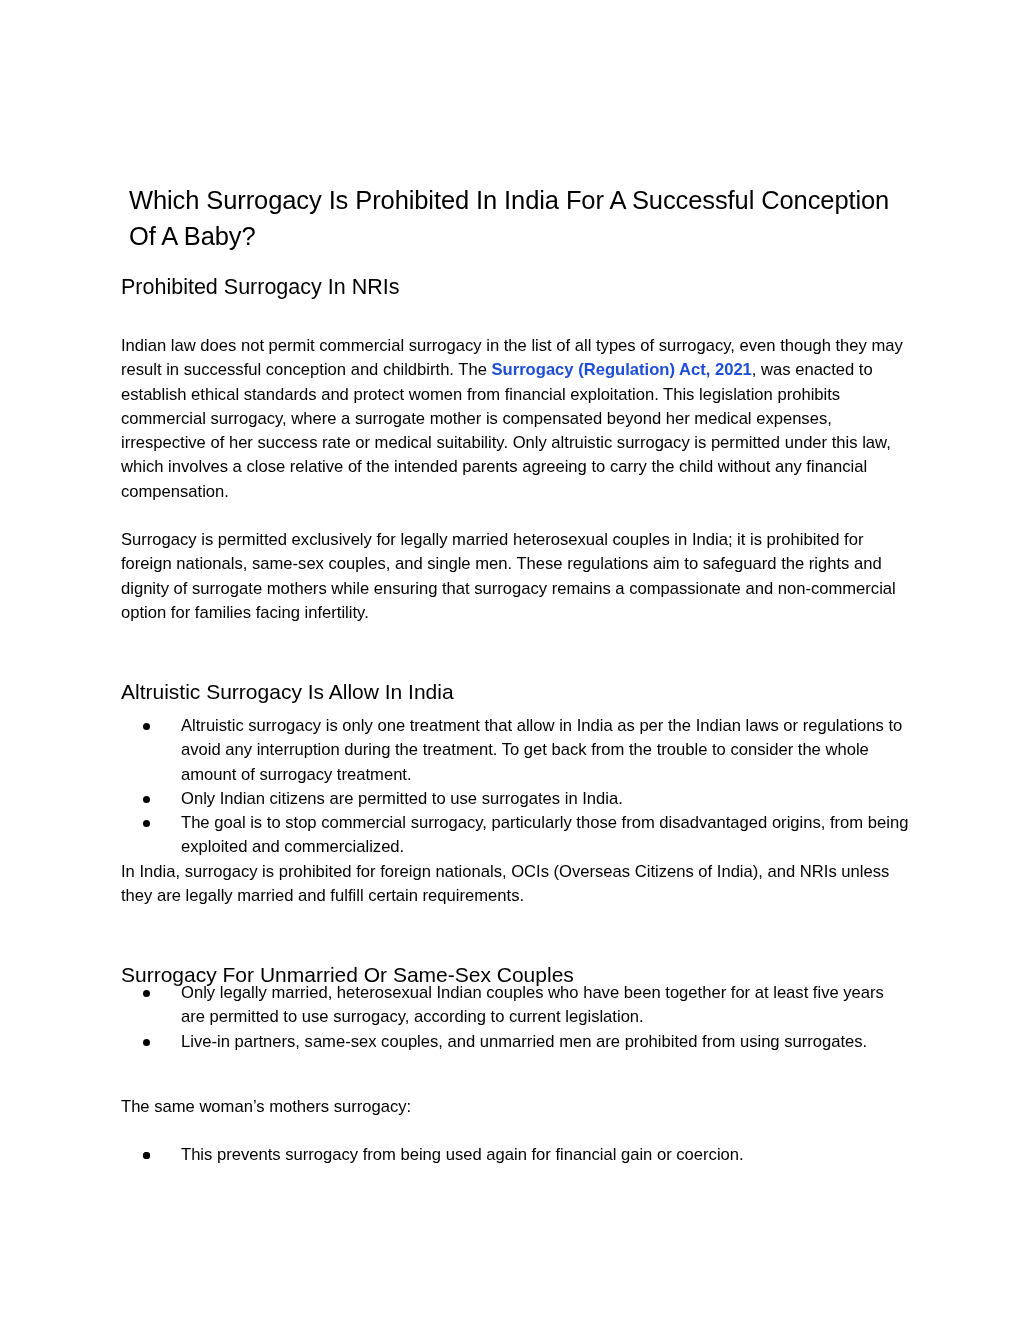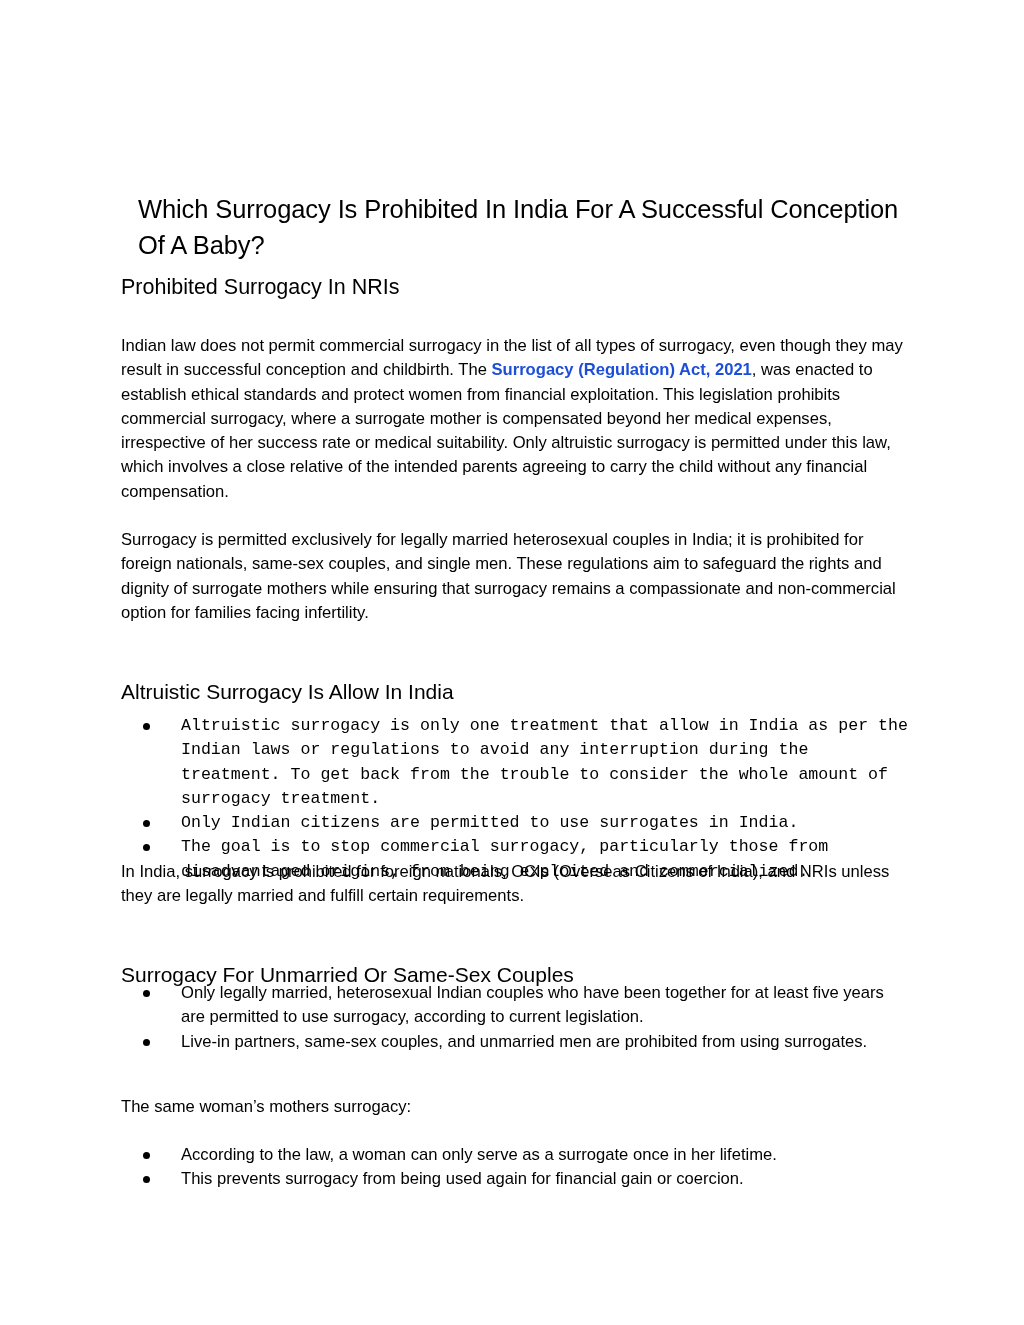--- a/index.html
+++ b/index.html
@@ -22,21 +22,21 @@
       width: 790px;
     }
     .title {
       position: absolute;
       top: 174px;
       left: 0;
       width: 780px;
       font-size: 25.5px;
       line-height: 36px;
       font-weight: normal;
-      margin: 17px;
+      margin: 8px;
       letter-spacing: -0.1px;
     }
     .subtitle {
       position: absolute;
       top: 273px;
       left: 0;
       font-size: 21.5px;
       line-height: 28px;
       font-weight: normal;
       margin: 0;
@@ -82,21 +82,21 @@
     }
     ul.bullets li .dot {
       position: absolute;
       left: 22px;
       top: 9px;
       width: 7px;
       height: 7px;
       border-radius: 50%;
       background: #000;
     }
-    .l1 { top: 714px; font-family: Liberation Mono, monospace; }
+    .l1 { top: 714px; }
     .l2 { top: 981px; }
     .l3 { top: 1143px; }
     .after1 { top: 860px; }
     .after2 { top: 1095px; }
   </style>
 </head>
 <body>
 
 <div class="page">
 
@@ -121,17 +121,17 @@
   <h2 class="h2 h2b">Surrogacy For Unmarried Or Same-Sex Couples</h2>
 
   <ul class="bullets l2">
     <li><span class="dot"></span><span>Only legally married, heterosexual Indian couples who have been together for at least five years are permitted to use surrogacy, according to current legislation.</span></li>
     <li><span class="dot"></span><span>Live-in partners, same-sex couples, and unmarried men are prohibited from using surrogates.</span></li>
   </ul>
 
   <p class="para after2">The same woman’s mothers surrogacy:</p>
 
   <ul class="bullets l3">
-    <li><span class="dot"></span><span>According to the law, a woman can only serve as a surrogate once in her lifetime.</span></li>
+    <li><span class="dot"></span></li>
     <li><span class="dot"></span><span>This prevents surrogacy from being used again for financial gain or coercion.</span></li>
   </ul>
 
 </div>
 
 </body></html>

